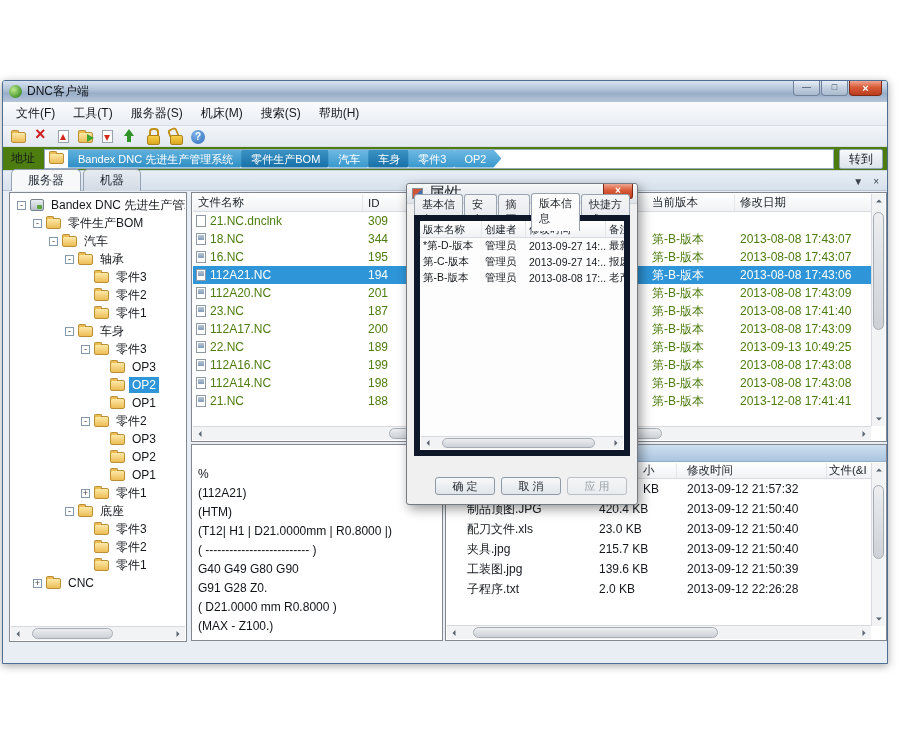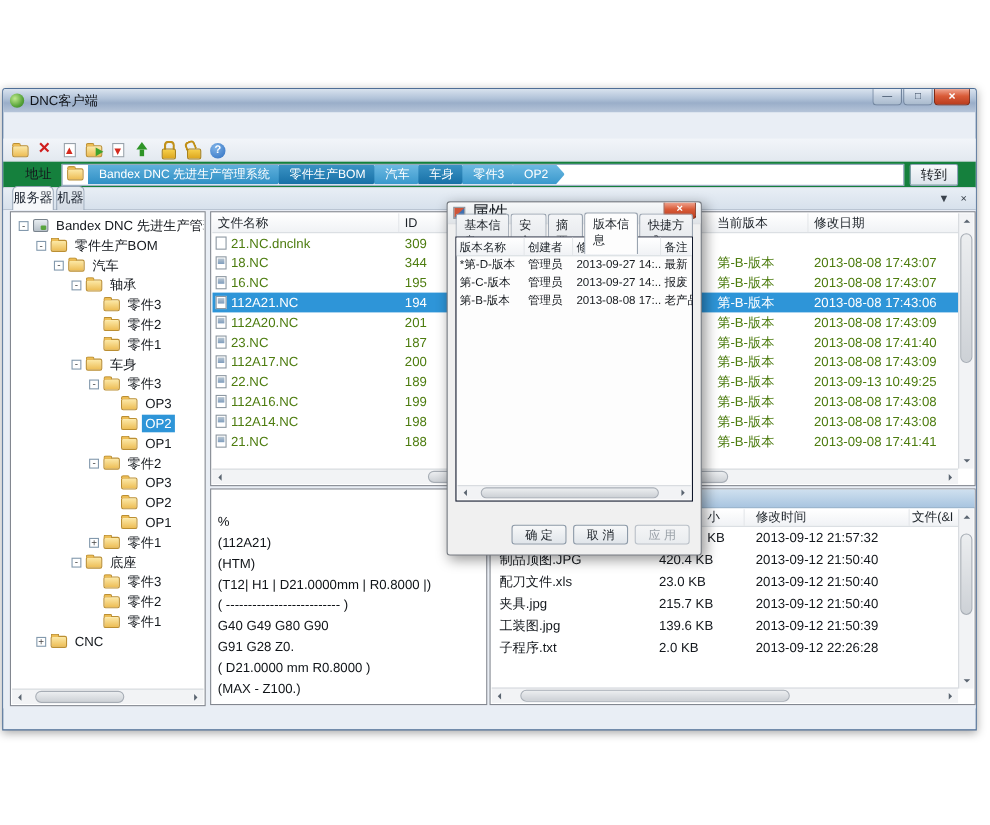--- a/index.html
+++ b/index.html
@@ -52,40 +52,40 @@
   .lock-icon::before,.unlock-icon::before{content:"";position:absolute;left:4px;top:0;width:6px;height:7px;
     border:2px solid #c09018;border-bottom:none;border-radius:4px 4px 0 0;}
   .unlock-icon::before{left:0;transform:rotate(-22deg);}
   .lock-icon::after,.unlock-icon::after{content:"";position:absolute;left:2px;top:7px;width:11px;height:8px;
     background:linear-gradient(#f7d04a,#dca61f);border:1px solid #a8821a;border-radius:2px;}
   .help-icon{width:14px;height:14px;margin-top:1px;border-radius:50%;
     background:radial-gradient(circle at 35% 30%,#7fb3e8,#2f6fc0);}
   .help-icon::before{content:"?";position:absolute;left:0;right:0;top:0;text-align:center;
     color:#fff;font-size:10px;font-weight:bold;line-height:14px;}
 
-  .addressbar{position:absolute;left:0;top:66px;right:0;height:24px;background:#15803d;
-    border-bottom:1px solid #cfd6df;display:flex;align-items:center;padding:0 16px;}
+  .addressbar{position:absolute;left:0;top:66px;right:0;height:24px;background:#4d7c0f;
+    border-bottom:1px solid #cfd6df;display:flex;align-items:center;padding:0 4px;}
   .addr-label{font-size:12px;margin:0 9px 0 4px;color:#14181d;}
   .addr-box{flex:1;height:20px;background:#fff;border:1px solid #96a9c0;display:flex;
     align-items:center;overflow:hidden;padding-left:4px;}
   .addr-folder{margin-right:5px;}
   .crumbs{display:flex;height:18px;align-items:stretch;}
   .crumb{color:#fff;font-size:11px;line-height:18px;padding:0 15px 0 10px;margin-right:-7px;white-space:nowrap;
     clip-path:polygon(0 0,calc(100% - 8px) 0,100% 50%,calc(100% - 8px) 100%,0 100%);}
   .crumb.mid{background:linear-gradient(#5fb0dc,#2e8ec4);}
   .crumb.dark{background:linear-gradient(#3b93c4,#166fa6);}
   .crumb.light{background:linear-gradient(#6cb9e2,#3897cc);}
   .go-btn{width:44px;height:20px;margin-left:5px;font-size:12px;color:#14181d;
     background:linear-gradient(#f7f9fb,#dde4ec);border:1px solid #8fa2b8;border-radius:2px;
     font-family:inherit;}
 
   .tabstrip{position:absolute;left:0;top:90px;right:0;height:20px;
     background:linear-gradient(#e8eef5,#d7e1ec);border-bottom:1px solid #b9c4d2;
     display:flex;align-items:flex-end;padding-left:8px;}
-  .vtab{font-size:12px;padding:2px 0;border:1px solid #93a1b3;border-bottom:none;
+  .vtab{font-size:12px;padding:2px 16px;border:1px solid #93a1b3;border-bottom:none;
     border-radius:5px 5px 0 0;background:linear-gradient(#e6ebf1,#d3dbe5);margin-right:2px;
     color:#1c2430;position:relative;top:1px;}
   .vtab.active{background:#f6f8fa;}
   .panel-ctrls{margin-left:auto;margin-right:8px;display:flex;gap:10px;align-items:center;}
   .pc-btn{font-size:10px;color:#3a424c;line-height:16px;}
 
   
   .content{position:absolute;left:0;top:110px;right:0;height:453px;background:#e9eef5;}
 
   .tree-panel{position:absolute;left:6px;top:1px;width:178px;height:450px;background:#fff;border:1px solid #828790;}
@@ -128,21 +128,21 @@
 
   .attach-panel{position:absolute;left:442px;top:253px;width:442px;height:197px;background:#fff;border:1px solid #828790;}
   .attach-header{position:absolute;left:1px;right:15px;top:18px;height:16px;display:flex;
     background:linear-gradient(#ffffff,#f0f2f5);border-bottom:1px solid #d8dce0;}
   .ahcell{font-size:11.5px;color:#1c2228;display:flex;align-items:center;white-space:nowrap;overflow:hidden;border-right:1px solid #e4e7ea;}
   .ah-name{width:150px;}.ah-size{width:80px;padding-left:46px;}.ah-time{width:150px;padding-left:10px;}
   .ah-file{flex:1;border-right:none;padding-left:2px;}
   .attach-rows{position:absolute;left:1px;right:15px;top:34px;bottom:14px;overflow:hidden;}
   .a-row{height:20px;display:flex;align-items:center;font-size:12px;color:#14181d;}
   .acell{white-space:nowrap;overflow:hidden;}
-  .a-name{width:150px;padding-left:7px;}.a-size{width:80px;padding-left:2px;}.a-time{width:150px;padding-left:10px;}.a-file{flex:1;}
+  .a-name{width:150px;padding-left:20px;}.a-size{width:80px;padding-left:2px;}.a-time{width:150px;padding-left:10px;}.a-file{flex:1;}
   .a-row.covered .a-size{padding-left:46px;}
 
   
   .hscroll{position:absolute;height:14px;background:#f2f3f5;border-top:1px solid #d6dade;display:flex;align-items:stretch;}
   .vscroll{position:absolute;width:14px;background:#f2f3f5;border-left:1px solid #d6dade;display:flex;flex-direction:column;}
   .tree-panel .hscroll{left:1px;right:1px;bottom:1px;}
   .fl-v{right:1px;top:1px;bottom:15px;}
   .fl-h{left:1px;right:15px;bottom:1px;}
   .at-v{right:1px;top:18px;bottom:14px;}
   .at-h{left:1px;right:15px;bottom:1px;}
@@ -168,29 +168,29 @@
   .dlg-icon{width:11px;height:11px;margin-right:5px;flex:none;border:1px solid #8a8f96;
     background:linear-gradient(135deg,#d05538 48%,#3f6fb0 52%);}
   .dlg-title-text{font-size:17px;color:#23282e;flex:1;}
   .dlg-close{width:30px;height:15px;margin-right:4px;align-self:flex-start;
     background:linear-gradient(#f0a590,#d95b38 45%,#b93c1e);border:1px solid #7e2a15;border-top:none;
     border-radius:0 0 3px 3px;color:#fff;font-size:10px;font-weight:bold;text-align:center;line-height:14px;}
   .dlg-tabs{display:flex;align-items:flex-end;padding:5px 6px 0 7px;height:26px;}
   .dtab{font-size:11px;padding:2px 7px 3px;border:1px solid #9aa4b0;border-bottom:none;
     border-radius:3px 3px 0 0;background:linear-gradient(#f4f5f7,#e0e4e8);margin-right:1px;color:#23282e;position:relative;}
   .dtab.active{background:#fdfdfd;padding-bottom:5px;z-index:2;top:1px;}
-  .dlg-tablewrap{position:absolute;left:7px;right:7px;top:31px;bottom:48px;background:#fdfdfd;border:1px solid #0f172a;}
+  .dlg-tablewrap{position:absolute;left:7px;right:7px;top:31px;bottom:48px;background:#fdfdfd;border:6px solid #0f172a;}
   .dlg-thead{display:flex;height:17px;background:linear-gradient(#ffffff,#f0f2f5);border-bottom:1px solid #d8dce0;}
   .dhcell{font-size:10.5px;color:#1c2228;padding:2px 3px;border-right:1px solid #e4e7ea;white-space:nowrap;overflow:hidden;}
   .d-c1{width:62px;}.d-c2{width:44px;}.d-c3{width:80px;}.d-c4{flex:1;border-right:none;}
   .d-row{display:flex;height:16px;align-items:center;font-size:10.5px;color:#14181d;}
   .d-cell{padding:0 3px;white-space:nowrap;overflow:hidden;}
   .dlg-buttons{position:absolute;left:0;right:0;bottom:9px;display:flex;justify-content:flex-end;
     gap:6px;padding-right:10px;}
-  .dlg-btn{width:50px;height:18px;font-size:11px;color:#1c2228;font-family:inherit;
+  .dlg-btn{width:60px;height:18px;font-size:11px;color:#1c2228;font-family:inherit;
     background:linear-gradient(#f7f8f9,#e0e5ea);border:1px solid #8d9aa8;border-radius:3px;}
   .dlg-btn.disabled{color:#9aa1a8;border-color:#b9c0c8;background:linear-gradient(#f4f5f6,#e9ecef);}
 
   
   .statusbar{position:absolute;left:0;right:0;top:563px;height:19px;
     background:linear-gradient(#f2f5f9,#e3e9f0);border-top:1px solid #c6cfda;
     display:flex;align-items:center;justify-content:flex-end;padding-right:18px;font-size:11px;color:#2c3238;}
   .sfield{margin-left:12px;white-space:nowrap;}
   .sfield b{font-weight:normal;margin-right:4px;}
   .grip{position:absolute;right:2px;bottom:3px;width:10px;height:10px;}
@@ -205,20 +205,28 @@
   <div class="titlebar">
     <span class="app-icon"></span>
     <span class="title-text">DNC客户端</span>
     <div class="win-controls" id="winControls">
         <span class="win-btn">—</span>
         <span class="win-btn">□</span>
         <span class="win-btn close">×</span>
       </div>
   </div>
 
+  <div class="menubar" id="menubar">
+      <div class="menu-item">文件(F)</div>
+      <div class="menu-item">工具(T)</div>
+      <div class="menu-item">服务器(S)</div>
+      <div class="menu-item">机床(M)</div>
+      <div class="menu-item">搜索(S)</div>
+      <div class="menu-item">帮助(H)</div>
+    </div>
 
   <div class="toolbar" id="toolbar">
       <span class="tbicon new-folder-icon"></span>
       <span class="tbicon delete-icon"></span>
       <span class="tbicon upload-file-icon"></span>
       <span class="tbicon send-folder-icon"></span>
       <span class="tbicon download-file-icon"></span>
       <span class="tbicon upload-arrow-icon"></span>
       <span class="tbicon lock-icon"></span>
       <span class="tbicon unlock-icon"></span>
@@ -486,21 +494,21 @@
             <div class="fcell f-date">2013-08-08 17:43:08</div>
           </div>
           <div class="f-row">
             <div class="fcell f-name">
               <span class="page-icon nc"></span>
               <span>21.NC</span>
             </div>
             <div class="fcell f-id">188</div>
             <div class="fcell f-gap"></div>
             <div class="fcell f-ver">第-B-版本</div>
-            <div class="fcell f-date">2013-09-08 17:41:41</div>
+            <div class="fcell f-date">2013-12-08 17:41:41</div>
           </div>
         </div>
       <div class="vscroll fl-v" id="flV">
           <span class="sarrow up"></span>
           <span class="strack">
             <span class="sthumb" style="top: 2%; height: 58%;"></span>
           </span>
           <span class="sarrow down"></span>
         </div>
       <div class="hscroll fl-h" id="flH">

